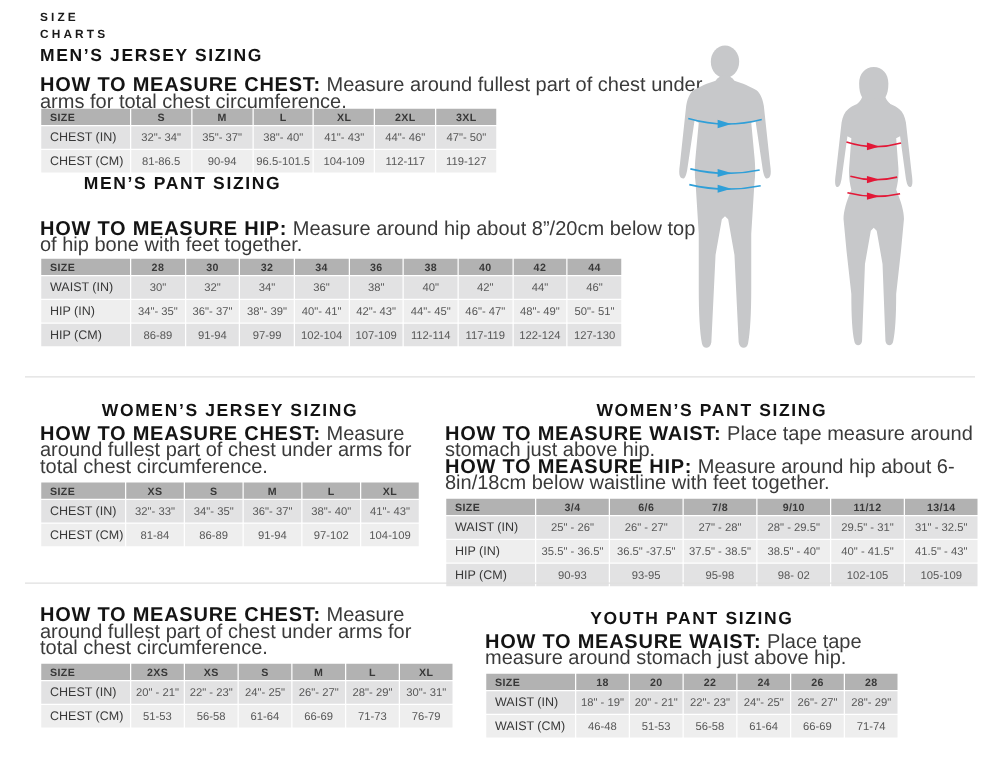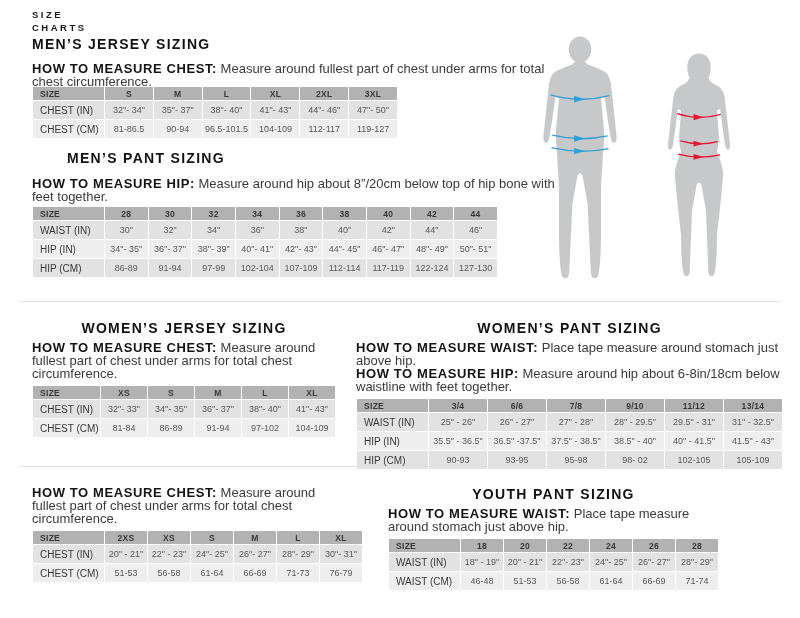--- a/index.html
+++ b/index.html
@@ -3,21 +3,21 @@
 <meta charset="utf-8">
 <style>
   html,body{margin:0;padding:0;}
   body{
     width:800px;height:618px;background:#ffffff;position:relative;
     font-family:"Liberation Sans", sans-serif;color:#222;overflow:hidden;
   }
   .abs{position:absolute;}
   .logo{left:32px;top:8px;font-size:9.5px;font-weight:bold;letter-spacing:2.5px;line-height:1.4;color:#1a1a1a;}
   .section-title{font-size:14px;font-weight:bold;letter-spacing:1.3px;color:#121212;margin:0 0 5px 0;line-height:16px;white-space:nowrap;text-align:center;}
-  .howto{font-size:13px;line-height:13px;color:#3a3a3a;}
+  .howto{font-size:16px;line-height:13px;color:#3a3a3a;}
   .howto b{letter-spacing:0.6px;color:#141414;}
   .howto-block{min-height:25px;margin-bottom:5px;}
   .divider{height:1px;background:#dfdfdf;width:760px;left:20px;}
 
   table{border-collapse:separate;border-spacing:1px;table-layout:fixed;width:100%;font-size:9px;}
   th,td{padding:0;overflow:hidden;white-space:nowrap;}
   thead th{background:#b2b2b2;height:13px;font-size:8.5px;font-weight:bold;color:#383838;text-align:center;letter-spacing:0.3px;}
   tbody th{font-size:10px;font-weight:normal;color:#383838;}
   tbody th,tbody td{height:18px;}
   .label-col{text-align:left;padding-left:7px;}
@@ -69,21 +69,21 @@
         <td>81-86.5</td>
         <td>90-94</td>
         <td>96.5-101.5</td>
         <td>104-109</td>
         <td>112-117</td>
         <td>119-127</td>
       </tr>
     </tbody>
   </table>
 
-<h2 class="abs section-title" style="left:32px;top:150px;padding-left:35px;">MEN’S PANT SIZING</h2>
+<h2 class="abs section-title" style="left:32px;top:138px;padding-left:35px;">MEN’S PANT SIZING</h2>
 <div class="abs howto" style="left:32px;top:177px;width:530px;">
   <div><b>HOW TO MEASURE HIP:</b><span> Measure around hip about 8”/20cm below top of hip bone with feet together.</span></div>
 </div>
 <table class="abs tbl" style="left:32px;top:206px;width:466px;">
     <thead>
       <tr>
         <th class="label-col">SIZE</th>
         <th>28</th>
         <th>30</th>
         <th>32</th>

